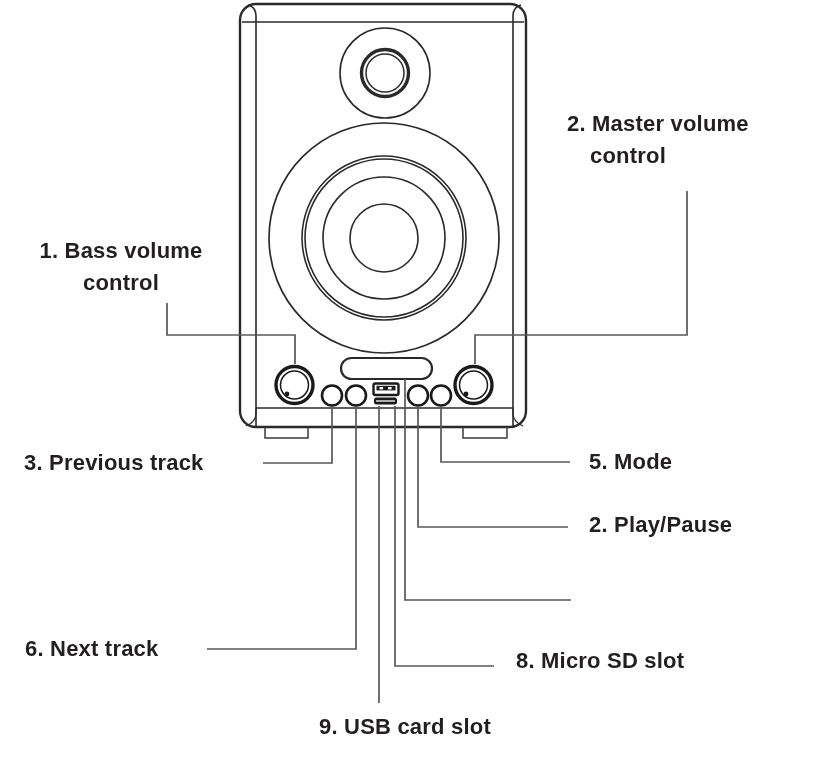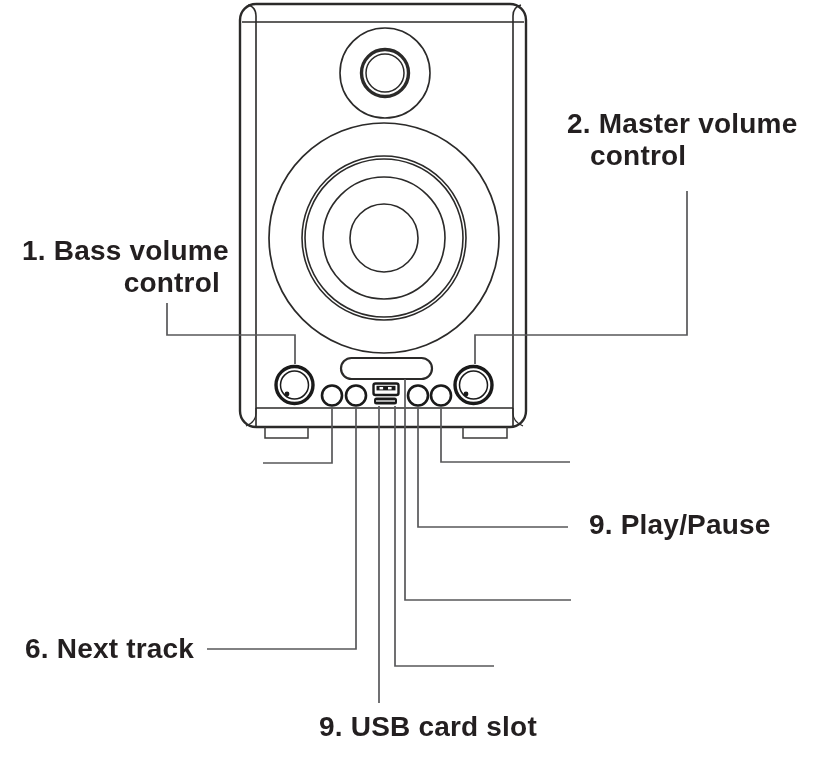--- a/index.html
+++ b/index.html
@@ -2,25 +2,25 @@
 <html><head>
 <meta charset="utf-8">
 <style>
   html,body{margin:0;padding:0;background:#ffffff;}
   .canvas{
     position:relative;width:833px;height:777px;background:#ffffff;
     font-family:"Liberation Sans",sans-serif;color:#231f20;overflow:hidden;
   }
   .diagram-svg{position:absolute;left:0;top:0;width:833px;height:777px;}
   .label{
-    position:absolute;font-size:28px;font-weight:600;line-height:32px;
+    position:absolute;font-size:22px;font-weight:600;line-height:32px;
     white-space:nowrap;color:#231f20;letter-spacing:0.2px;
   }
   .label .line{display:block;}
-  .label-bass{left:22px;top:235px;width:198px;text-align:right;}
+  .label-bass{left:22px;top:235px;width:198px;text-align:center;}
   .label-master{left:567px;top:108px;text-align:left;}
   .label-master .indent{margin-left:23px;}
   .label-previous{left:24px;top:447px;}
   .label-next{left:25px;top:633px;}
   .label-mode{left:589px;top:446px;}
   .label-play{left:589px;top:509px;}
   .label-display{left:589px;top:583px;}
   .label-microsd{left:516px;top:645px;}
   .label-usb{left:272px;top:711px;margin-left:47px;}
 </style>
@@ -109,23 +109,26 @@
   <div class="label label-bass">
     <span class="line">1. Bass volume</span>
     <span class="line">control</span>
   </div>
 
   <div class="label label-master">
     <span class="line">2. Master volume</span>
     <span class="line indent">control</span>
   </div>
 
+  <div class="label label-previous">3. Previous track</div>
 
   <div class="label label-next">6. Next track</div>
 
+  <div class="label label-mode">5. Mode</div>
 
-  <div class="label label-play">9. Play/Pause</div>
+  <div class="label label-play">2. Play/Pause</div>
 
 
+  <div class="label label-microsd">8. Micro SD slot</div>
 
   <div class="label label-usb">9. USB card slot</div>
 
 </div>
 
 </body></html>

